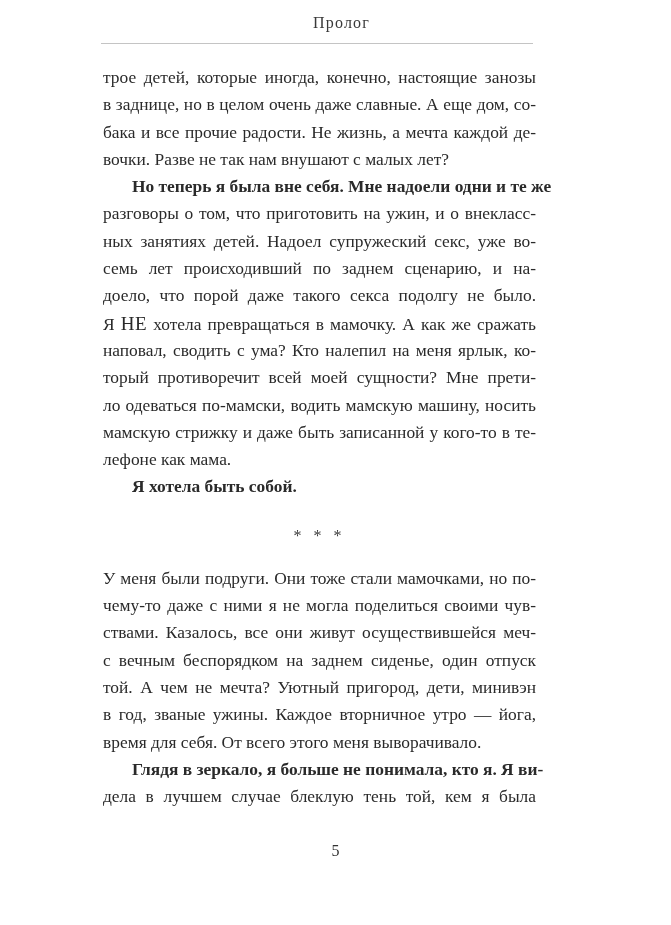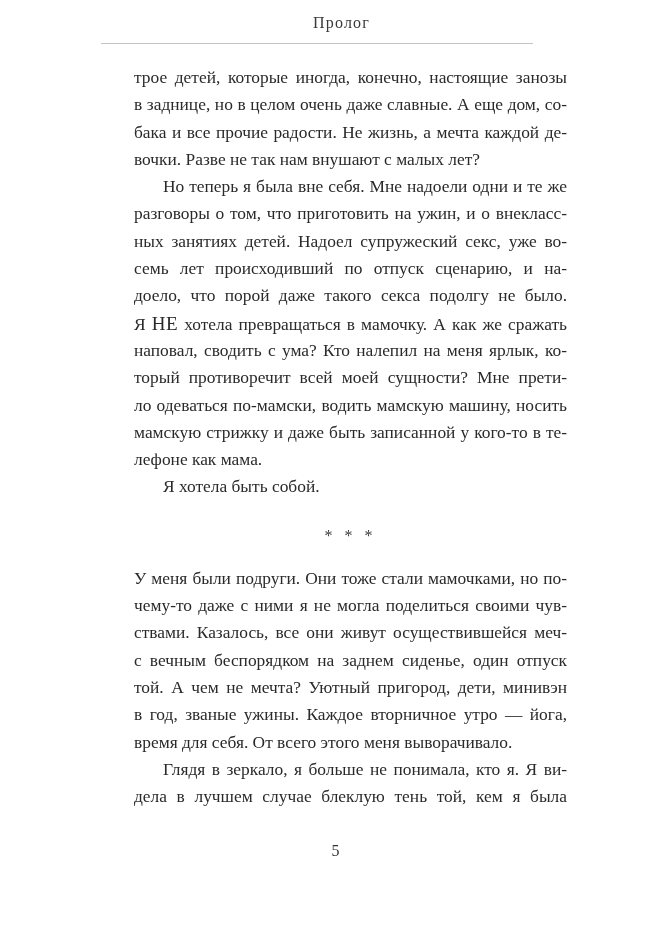--- a/index.html
+++ b/index.html
@@ -33,34 +33,34 @@
       height: 0;
       border-top: 1px solid #c4c4c4;
     }
     .text-block {
       position: absolute;
       top: 64px;
       left: 103px;
       width: 433px;
       font-size: 17.4px;
       line-height: 27.3px;
-      margin-left: 31px;
     }
     .line {
       display: block;
       white-space: nowrap;
       text-align: justify;
       text-align-last: justify;
       height: 27.3px;
     }
     .line.last {
       text-align-last: left;
     }
     .line.indent {
       padding-left: 29px;
+      font-weight: bold;
     }
     .separator {
       display: block;
       height: 50px;
       line-height: 50px;
       text-align: center;
       font-size: 16px;
       letter-spacing: 4px;
       color: #3a3a3a;
       padding-top: 10px;
@@ -92,21 +92,21 @@
     <span class="line">трое детей, которые иногда, конечно, настоящие занозы</span>
     <span class="line">в заднице, но в целом очень даже славные. А еще дом, со-</span>
     <span class="line">бака и все прочие радости. Не жизнь, а мечта каждой де-</span>
     <span class="line last">вочки. Разве не так нам внушают с малых лет?</span>
   </div>
 
   <div>
     <span class="line indent">Но теперь я была вне себя. Мне надоели одни и те же</span>
     <span class="line">разговоры о том, что приготовить на ужин, и о внекласс-</span>
     <span class="line">ных занятиях детей. Надоел супружеский секс, уже во-</span>
-    <span class="line">семь лет происходивший по отпуск сценарию, и на-</span>
+    <span class="line">семь лет происходивший по заднем сценарию, и на-</span>
     <span class="line">доело, что порой даже такого секса подолгу не было.</span>
     <span class="line"><span>Я </span><span class="sc">НЕ</span><span> хотела превращаться в мамочку. А как же сражать</span></span>
     <span class="line">наповал, сводить с ума? Кто налепил на меня ярлык, ко-</span>
     <span class="line">торый противоречит всей моей сущности? Мне прети-</span>
     <span class="line">ло одеваться по-мамски, водить мамскую машину, носить</span>
     <span class="line">мамскую стрижку и даже быть записанной у кого-то в те-</span>
     <span class="line last">лефоне как мама.</span>
   </div>
 
   <div>

